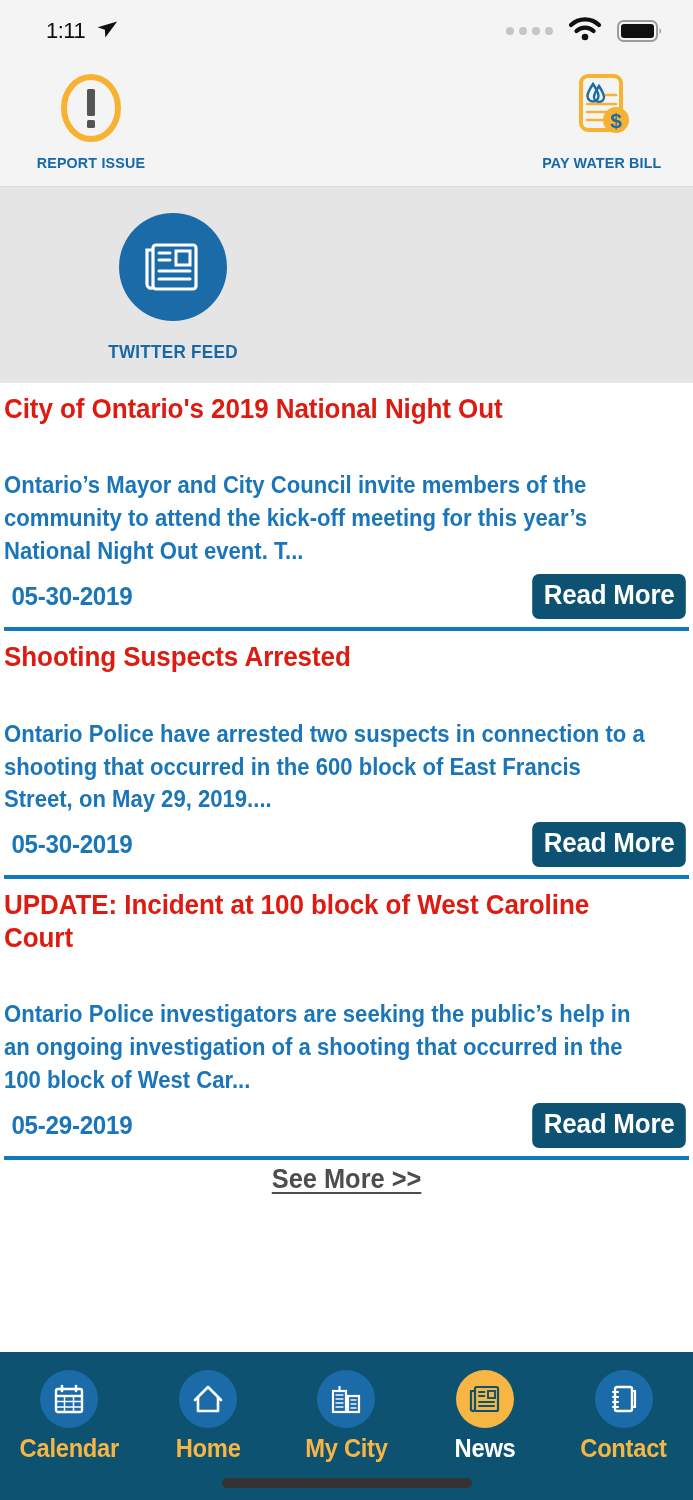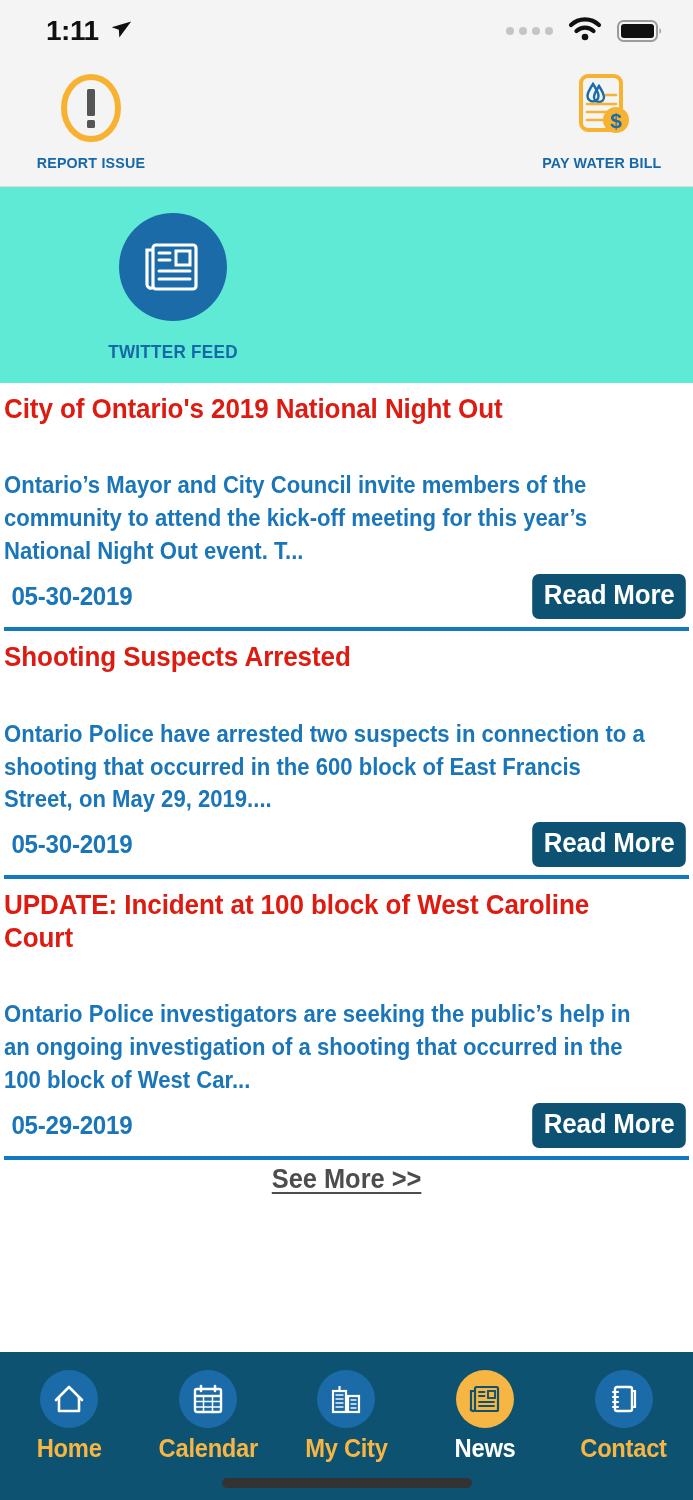--- a/index.html
+++ b/index.html
@@ -15,22 +15,22 @@
   .status-bar{
     height:62px;
     background:#f4f4f4;
     display:flex;
     align-items:center;
     justify-content:space-between;
     padding:0 30px 0 46px;
   }
   .status-left{ display:flex; align-items:center; gap:9px; }
   .status-time{
-    font-size:28px;
-    font-weight:700;
+    font-size:22px;
+    font-weight:400;
     color:#101010;
     letter-spacing:-0.5px;
     font-family:"Liberation Sans", sans-serif;
   }
   .loc-arrow{ display:block; }
   .status-right{ display:flex; align-items:center; gap:15px; }
   .dots{ display:flex; gap:5px; align-items:center; }
   .dots i{ width:8px; height:8px; border-radius:50%; background:#c3c5c7; display:block; }
   .battery{ display:flex; align-items:center; }
 
@@ -68,21 +68,21 @@
     display:flex;
     align-items:center;
     justify-content:center;
     padding-top:4px;
   }
 
   
   .quick-row{
     display:flex;
     padding:26px 0 20px 0;
-    background:#5eead4;
+    background:#e5e5e5;
   }
   .quick-item{
     width:50%;
     display:flex;
     flex-direction:column;
     align-items:center;
     gap:20px;
     text-decoration:none;
   }
   .circle{
@@ -355,43 +355,43 @@
   <div class="see-more-wrap">
     <a class="see-more">See More &gt;&gt;</a>
   </div>
 </div>
 
 <div class="tabbar">
 
   <a class="tab">
     <span class="tab-ico">
       <svg width="34" height="34" viewBox="0 0 34 34">
-        <path d="M17 5 L30 18 M17 5 L4 18" fill="none" stroke="#ffffff" stroke-width="2.6" stroke-linecap="round"></path>
-        <path d="M7 15 V29 H27 V15" fill="none" stroke="#ffffff" stroke-width="2.6" stroke-linejoin="round"></path>
-      </svg>
-    </span>
-    <span class="tab-label">Home</span>
-  </a>
-
-  <a class="tab">
-    <span class="tab-ico">
-      <svg width="34" height="34" viewBox="0 0 34 34">
         <rect x="4" y="7" width="26" height="23" rx="2" fill="none" stroke="#ffffff" stroke-width="2.4"></rect>
         <line x1="4" y1="14" x2="30" y2="14" stroke="#ffffff" stroke-width="2.4"></line>
         <line x1="10" y1="4" x2="10" y2="9" stroke="#ffffff" stroke-width="2.6" stroke-linecap="round"></line>
         <line x1="24" y1="4" x2="24" y2="9" stroke="#ffffff" stroke-width="2.6" stroke-linecap="round"></line>
         <g stroke="#ffffff" stroke-width="1.5">
           <line x1="12.5" y1="14" x2="12.5" y2="30"></line>
           <line x1="21.5" y1="14" x2="21.5" y2="30"></line>
           <line x1="4" y1="19.5" x2="30" y2="19.5"></line>
           <line x1="4" y1="25" x2="30" y2="25"></line>
         </g>
       </svg>
     </span>
     <span class="tab-label">Calendar</span>
+  </a>
+
+  <a class="tab">
+    <span class="tab-ico">
+      <svg width="34" height="34" viewBox="0 0 34 34">
+        <path d="M17 5 L30 18 M17 5 L4 18" fill="none" stroke="#ffffff" stroke-width="2.6" stroke-linecap="round"></path>
+        <path d="M7 15 V29 H27 V15" fill="none" stroke="#ffffff" stroke-width="2.6" stroke-linejoin="round"></path>
+      </svg>
+    </span>
+    <span class="tab-label">Home</span>
   </a>
 
   <a class="tab">
     <span class="tab-ico">
       <svg width="34" height="34" viewBox="0 0 34 34">
         <rect x="4" y="9" width="13" height="21" fill="none" stroke="#ffffff" stroke-width="2.2"></rect>
         <rect x="19" y="14" width="11" height="16" fill="none" stroke="#ffffff" stroke-width="2.2"></rect>
         <line x1="10.5" y1="4" x2="10.5" y2="9" stroke="#ffffff" stroke-width="2.2"></line>
         <g stroke="#ffffff" stroke-width="1.4">
           <line x1="6.5" y1="13" x2="14.5" y2="13"></line>

